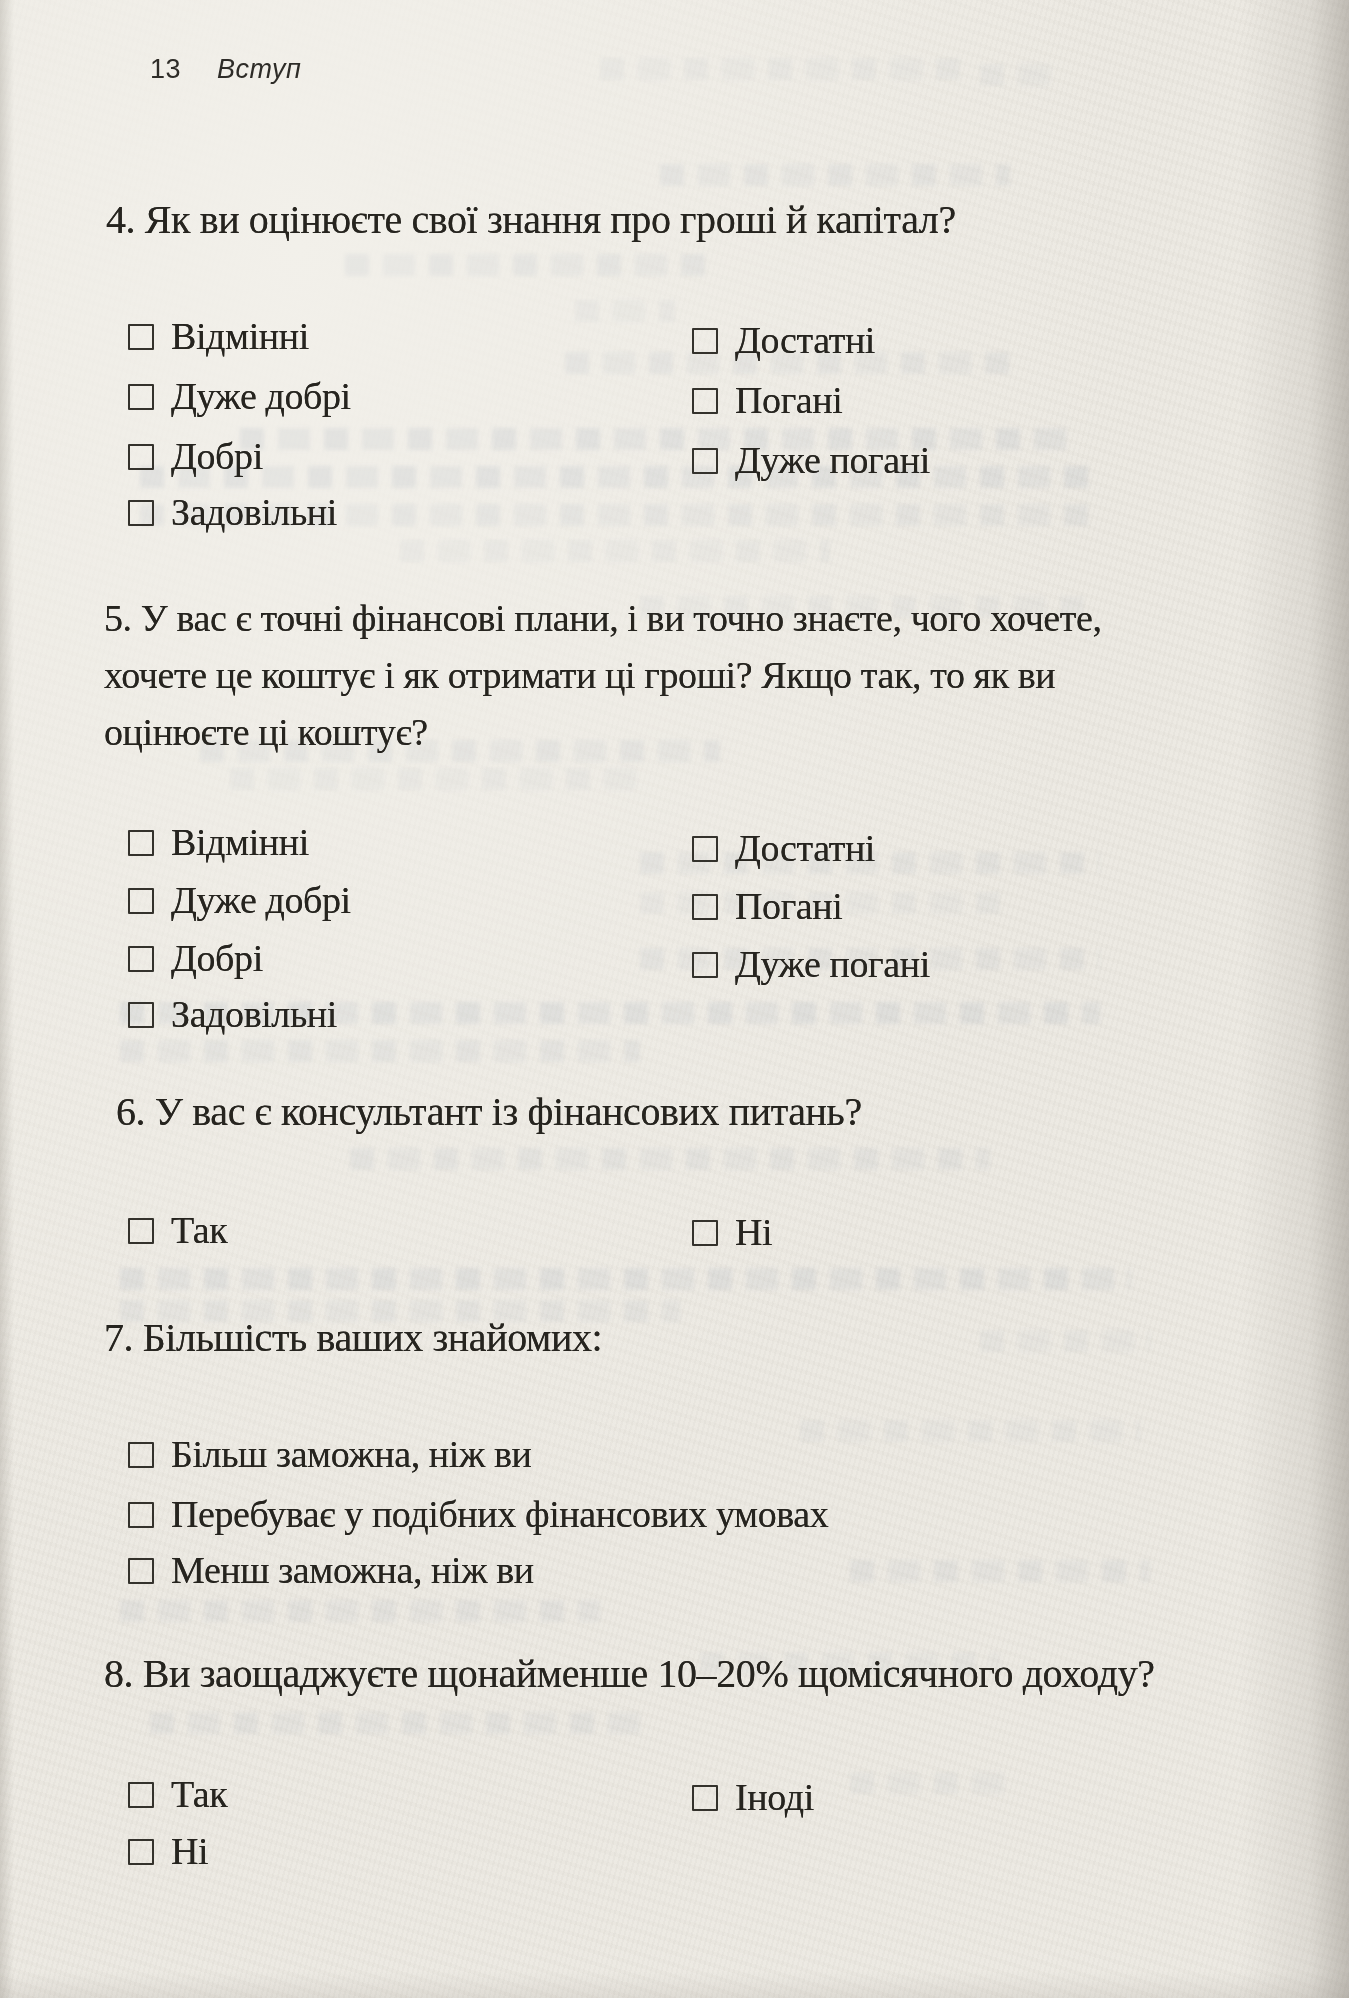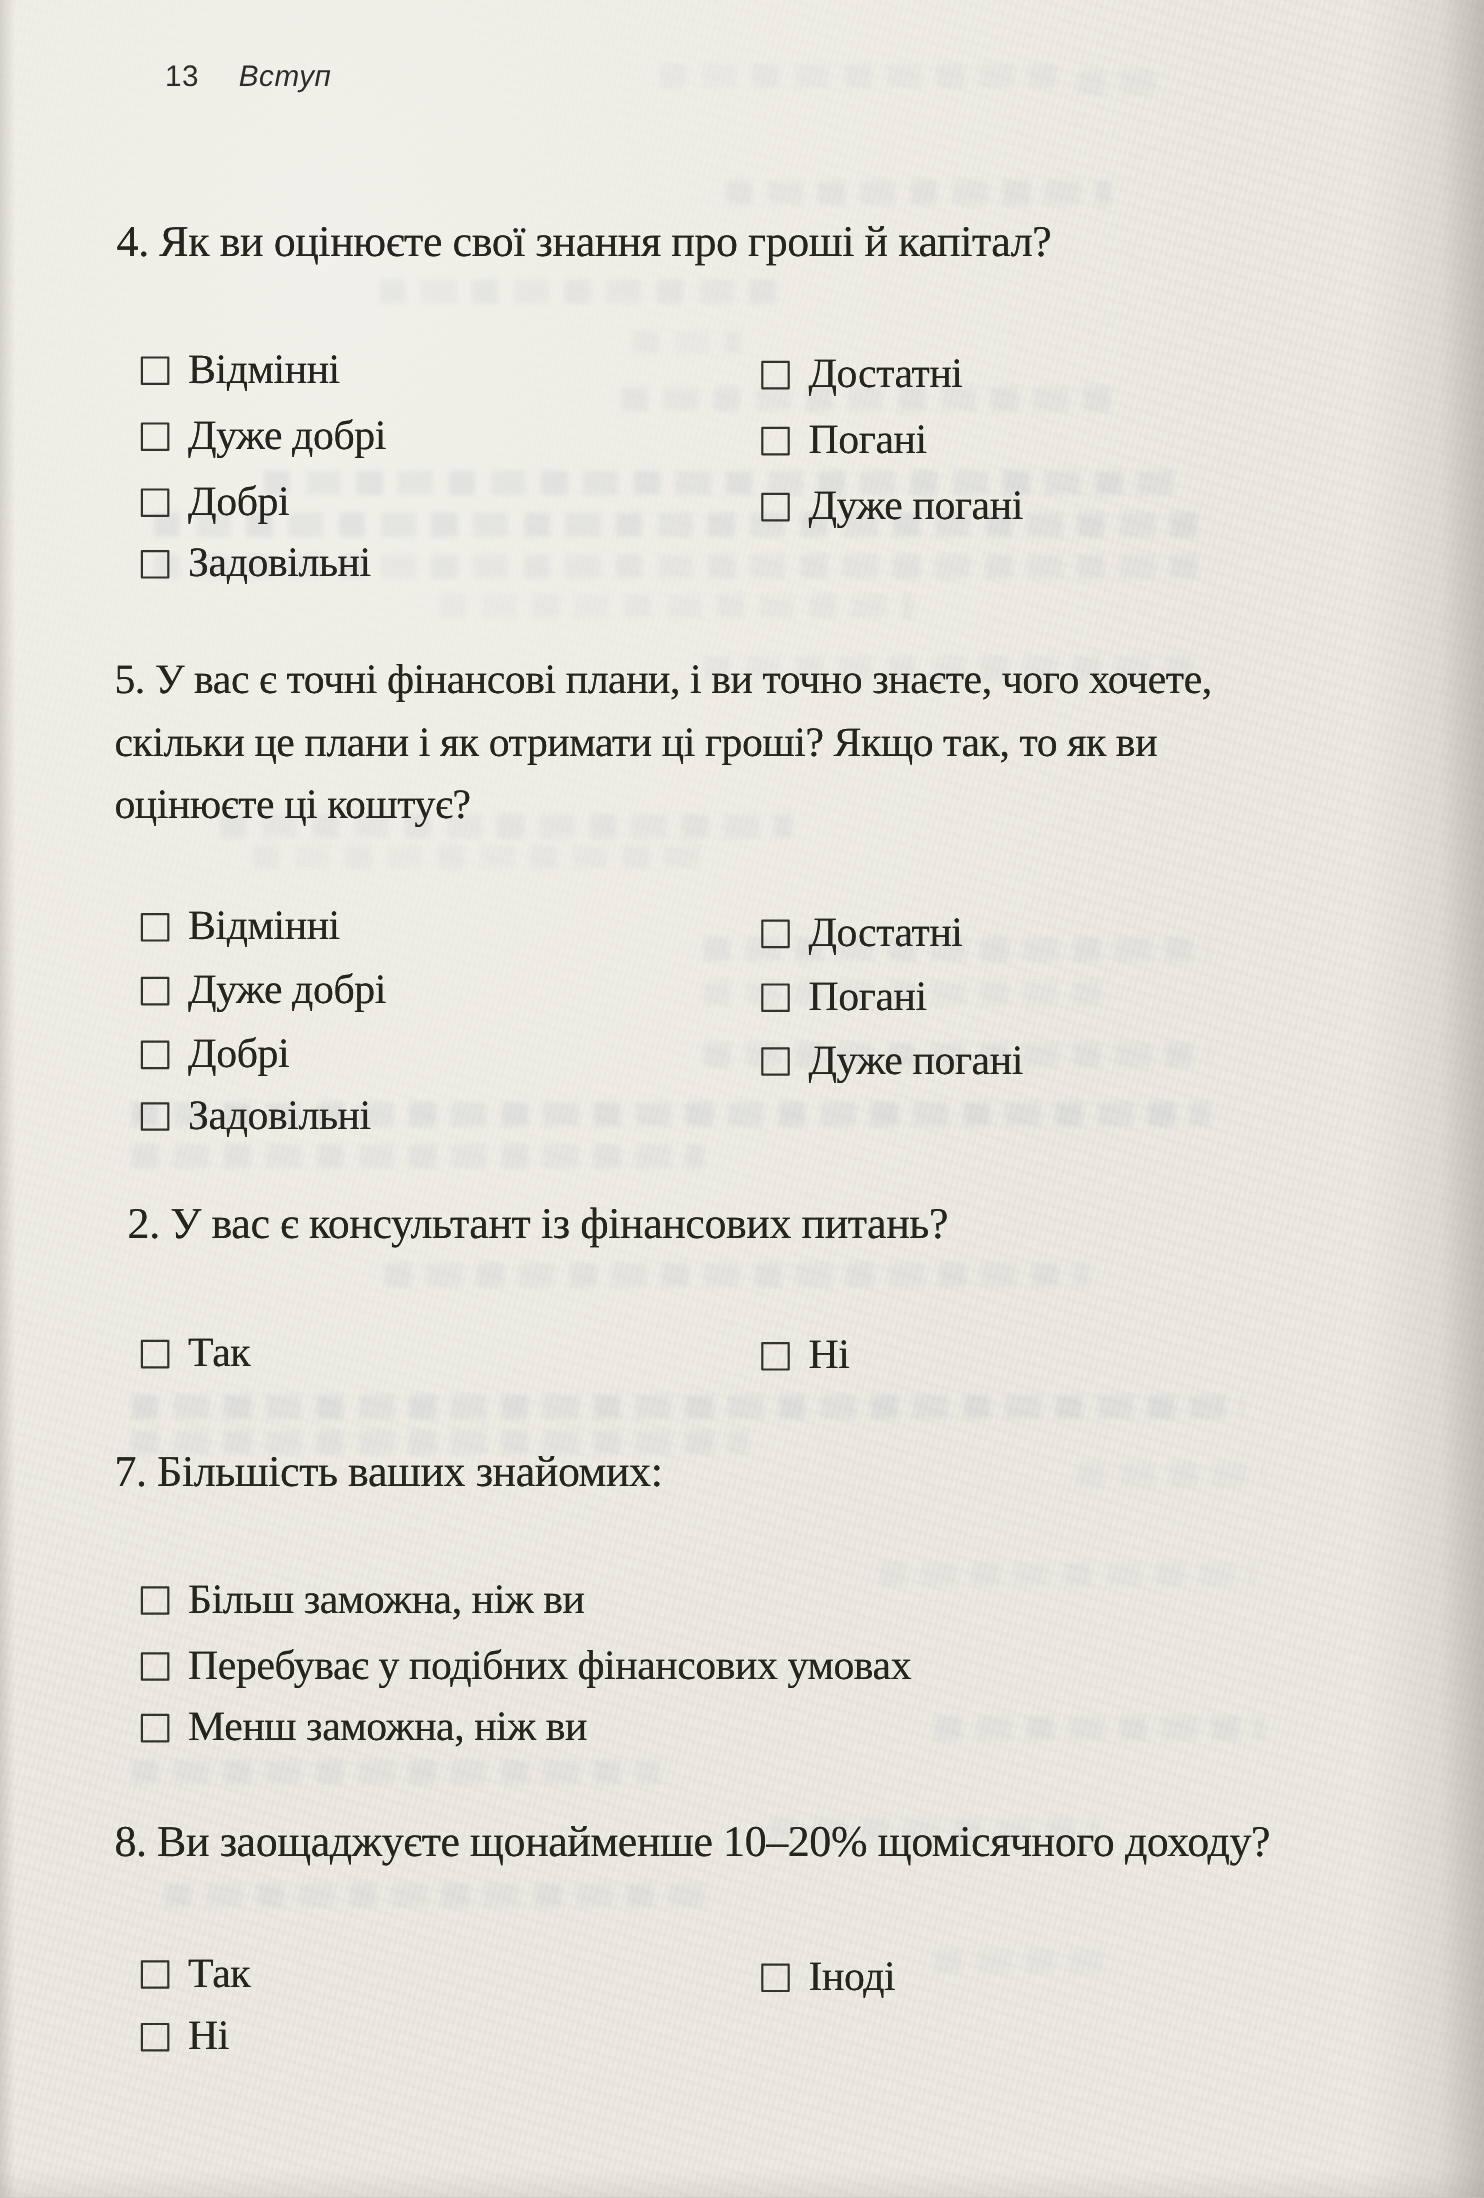--- a/index.html
+++ b/index.html
@@ -125,21 +125,21 @@
     <span class="box"></span>
     <span>Погані</span>
   </div>
   <div class="opt" style="left:692px;top:438px">
     <span class="box"></span>
     <span>Дуже погані</span>
   </div>
 
   <div class="qml" style="top:590px">
     <div>5. У вас є точні фінансові плани, і ви точно знаєте, чого хочете,</div>
-    <div>скільки це плани і як отримати ці гроші? Якщо так, то як ви</div>
+    <div>хочете це коштує і як отримати ці гроші? Якщо так, то як ви</div>
     <div>оцінюєте ці коштує?</div>
   </div>
 
   <div class="opt" style="left:128px;top:820px">
     <span class="box"></span>
     <span>Відмінні</span>
   </div>
   <div class="opt" style="left:128px;top:878px">
     <span class="box"></span>
     <span>Дуже добрі</span>
@@ -158,21 +158,21 @@
   </div>
   <div class="opt" style="left:692px;top:884px">
     <span class="box"></span>
     <span>Погані</span>
   </div>
   <div class="opt" style="left:692px;top:942px">
     <span class="box"></span>
     <span>Дуже погані</span>
   </div>
 
-  <div class="q" style="left:116px;top:1088px">2. У вас є консультант із фінансових питань?</div>
+  <div class="q" style="left:116px;top:1088px">6. У вас є консультант із фінансових питань?</div>
 
   <div class="opt" style="left:128px;top:1208px">
     <span class="box"></span>
     <span>Так</span>
   </div>
   <div class="opt" style="left:692px;top:1210px">
     <span class="box"></span>
     <span>Ні</span>
   </div>
 

